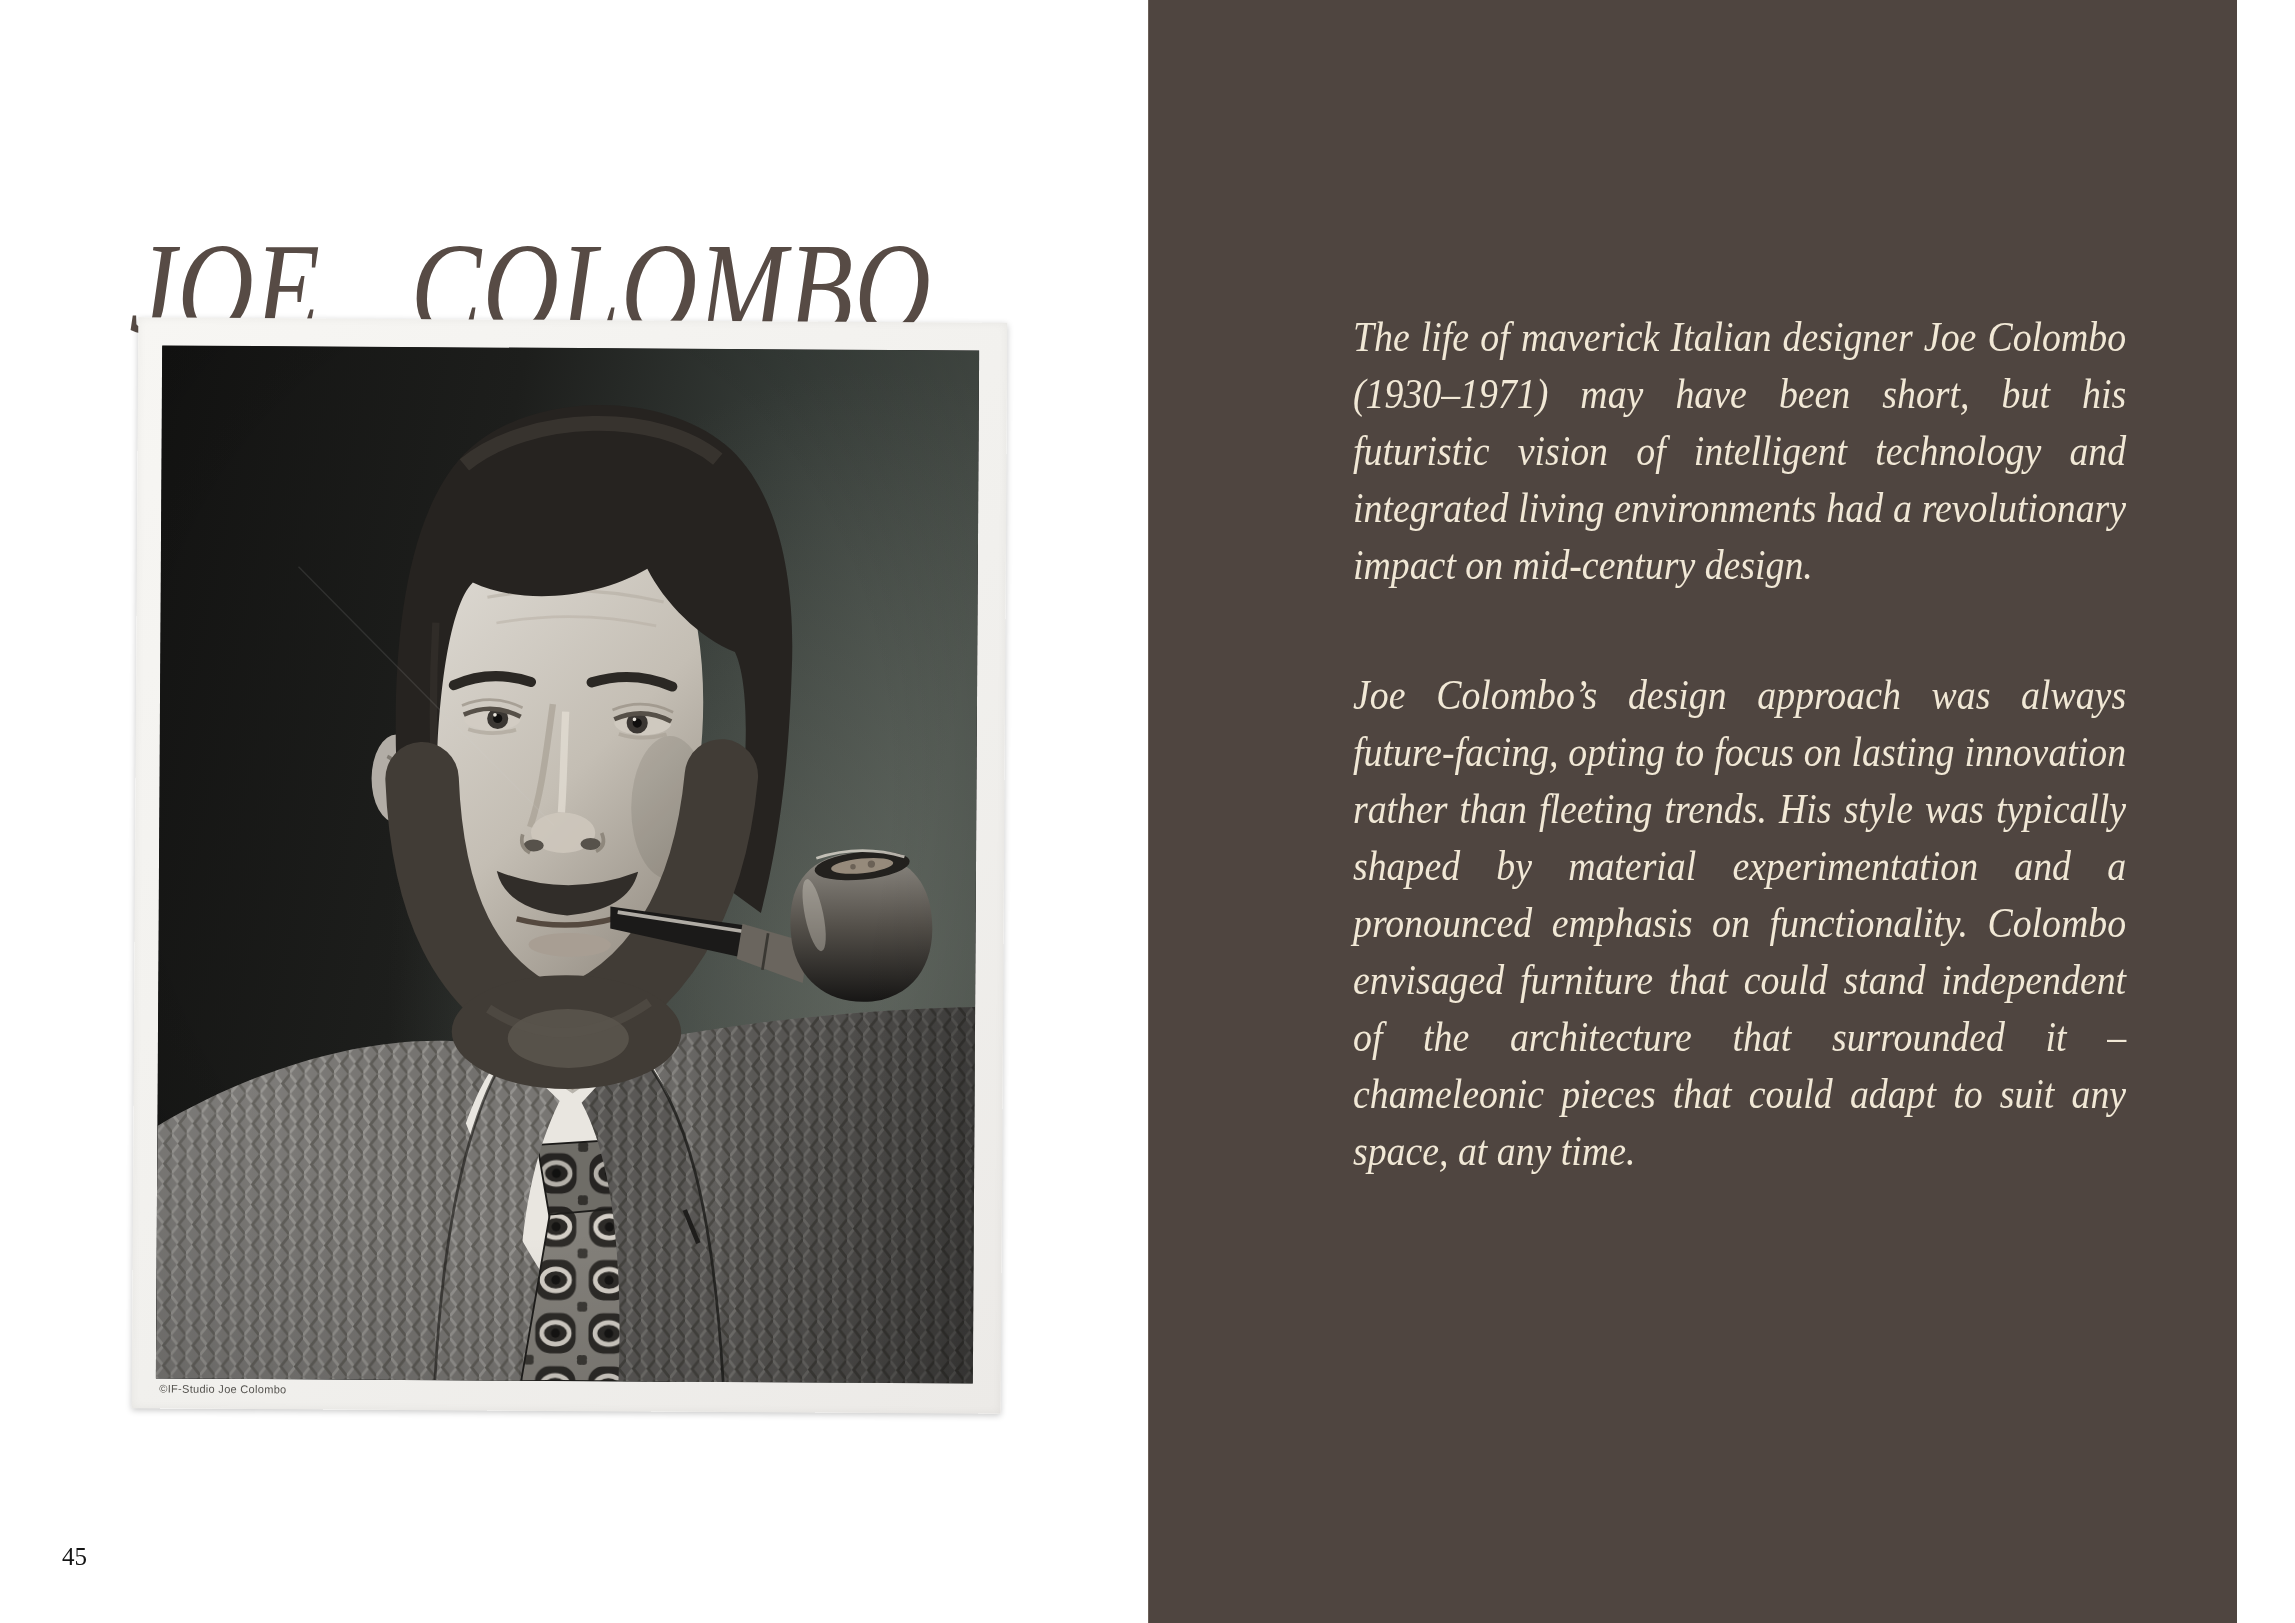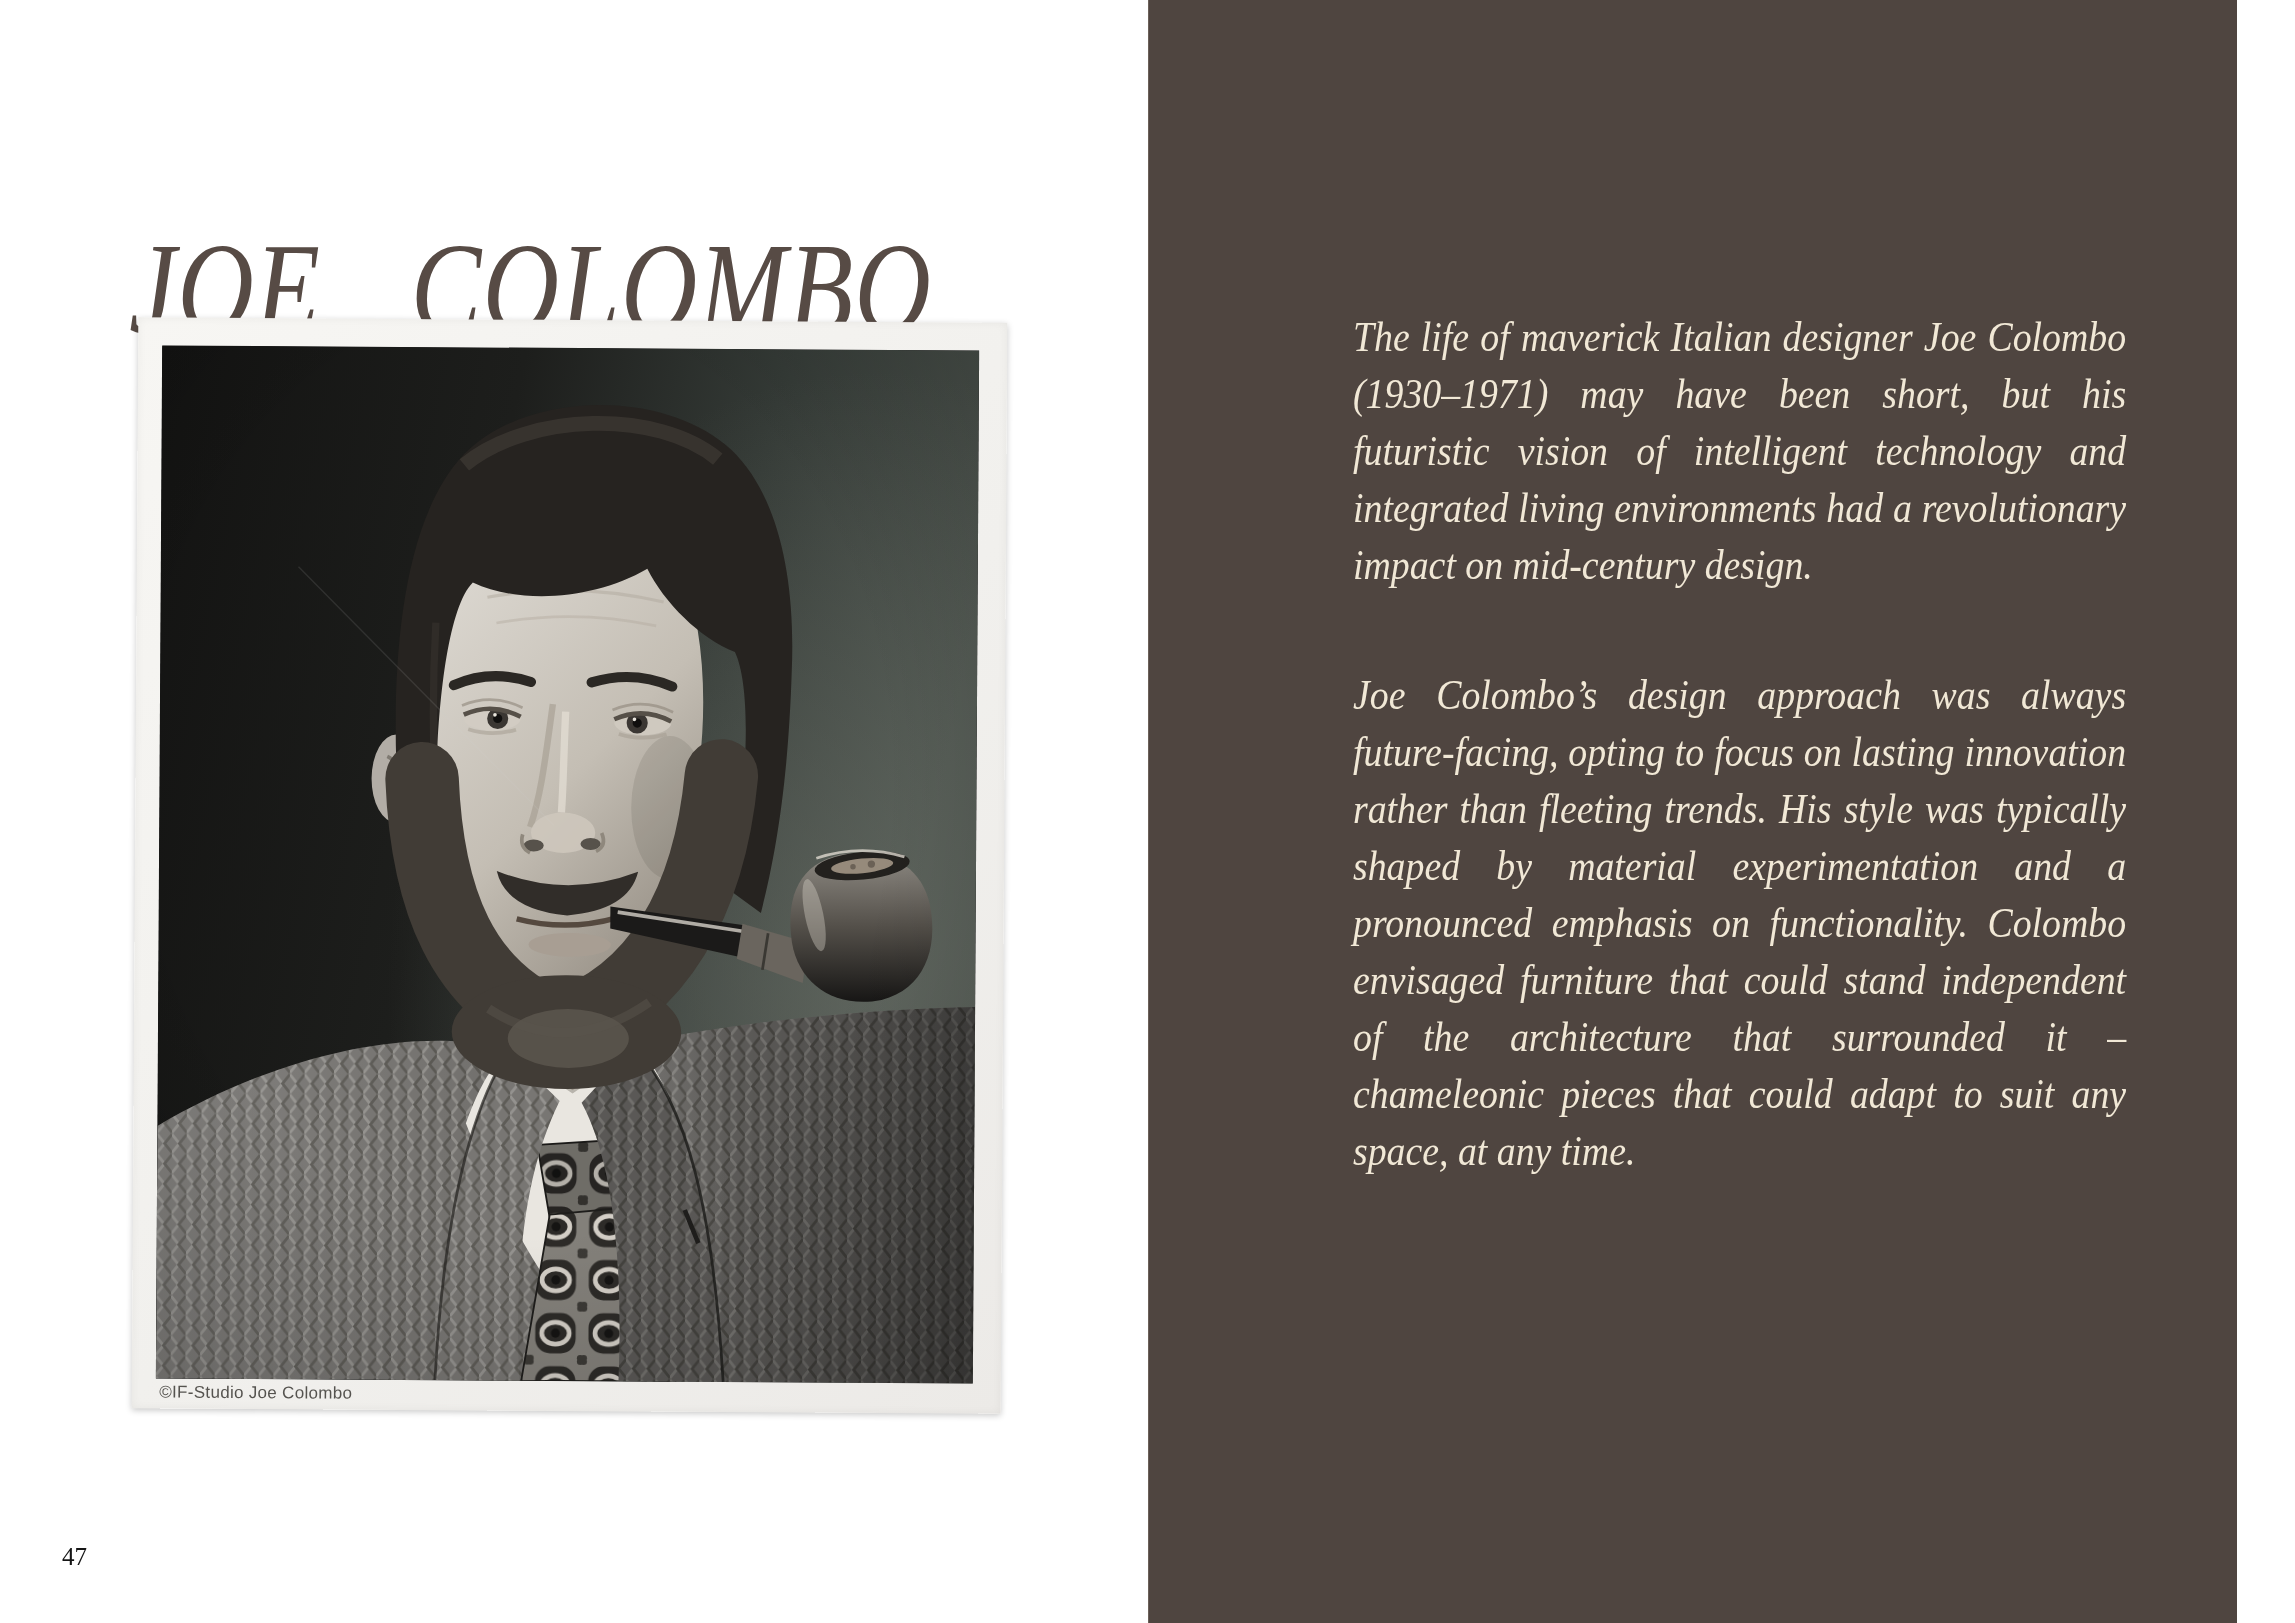--- a/index.html
+++ b/index.html
@@ -19,21 +19,21 @@
   .photo-print{
     position:absolute;left:135px;top:320px;width:869px;height:1091px;
     background:linear-gradient(135deg,#f7f6f3 0%,#f1f0ed 55%,#eceae7 100%);
     transform:rotate(0.35deg);transform-origin:center;
     box-shadow:0 1.8px 6.4px rgba(0,0,0,0.22), inset 0 0 9.2px rgba(0,0,0,0.05);
   }
   .photo-inner{position:absolute;left:24px;top:27.5px;width:817px;height:1033px;overflow:hidden;background:#1a1a1a;}
   .photo-caption{
     position:absolute;left:27.5px;top:1065px;
     font-family:"Liberation Sans","DejaVu Sans",sans-serif;
-    font-size:17px;color:#55534f;letter-spacing:0.3px;
+    font-size:11px;color:#55534f;letter-spacing:0.3px;
   }
   .page-number{position:absolute;left:62px;top:1543px;font-size:25px;color:#151515;font-style:normal;}
 
   
   .page-right{
     position:absolute;left:1148px;top:0;width:1089px;height:1624px;
     background:#4f4540;border-left:0.9px solid #6b6159;box-sizing:border-box;
   }
   .text-block{
     position:absolute;left:204px;top:309px;width:859px;
@@ -194,21 +194,21 @@
           <ellipse cx="714" cy="616" rx="10" ry="40" fill="#d9d4ca" opacity="0.38" transform="rotate(-12 714 616)"></ellipse>
 
           <rect width="890" height="1125" fill="url(#vig)"></rect>
           <path d="M150,240 L430,520" stroke="#cfcfcf" stroke-width="1.5" opacity="0.12"></path>
         </svg>
 
       </div>
       <div class="photo-caption">©IF-Studio Joe Colombo</div>
     </div>
 
-    <div class="page-number">47</div>
+    <div class="page-number">45</div>
   </div>
 
   <div class="page-right">
     <div class="text-block">
       <p>The life of maverick Italian designer Joe Colombo (1930–1971) may have been short, but his futuristic vision of intelligent technology and integrated living environments had a revolutionary impact on mid-century design.</p>
       <p>Joe Colombo’s design approach was always future-facing, opting to focus on lasting innovation rather than fleeting trends. His style was typically shaped by material experimentation and a pronounced emphasis on functionality. Colombo envisaged furniture that could stand independent of the architecture that surrounded it – chameleonic pieces that could adapt to suit any space, at any time.</p>
     </div>
   </div>
 
 </div>

